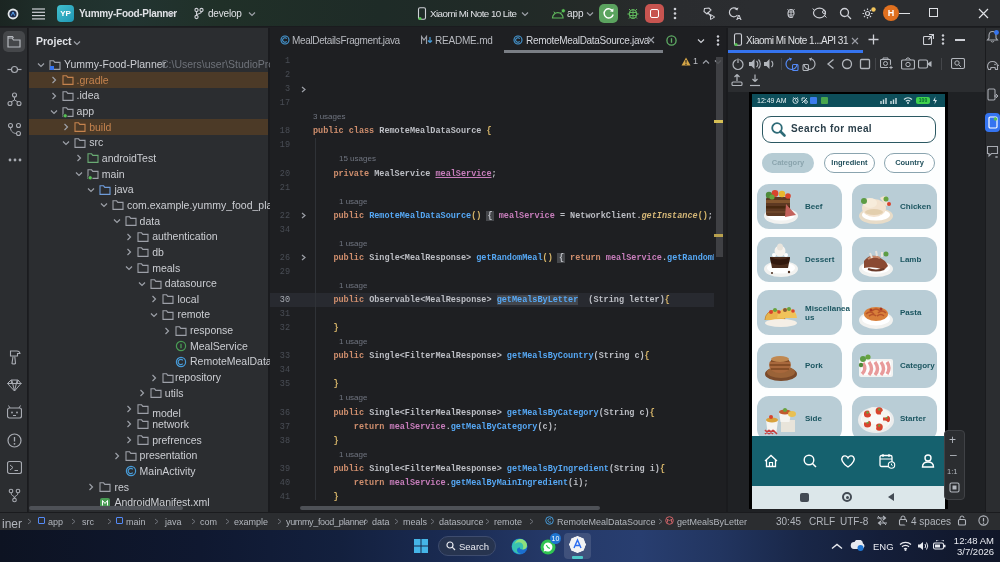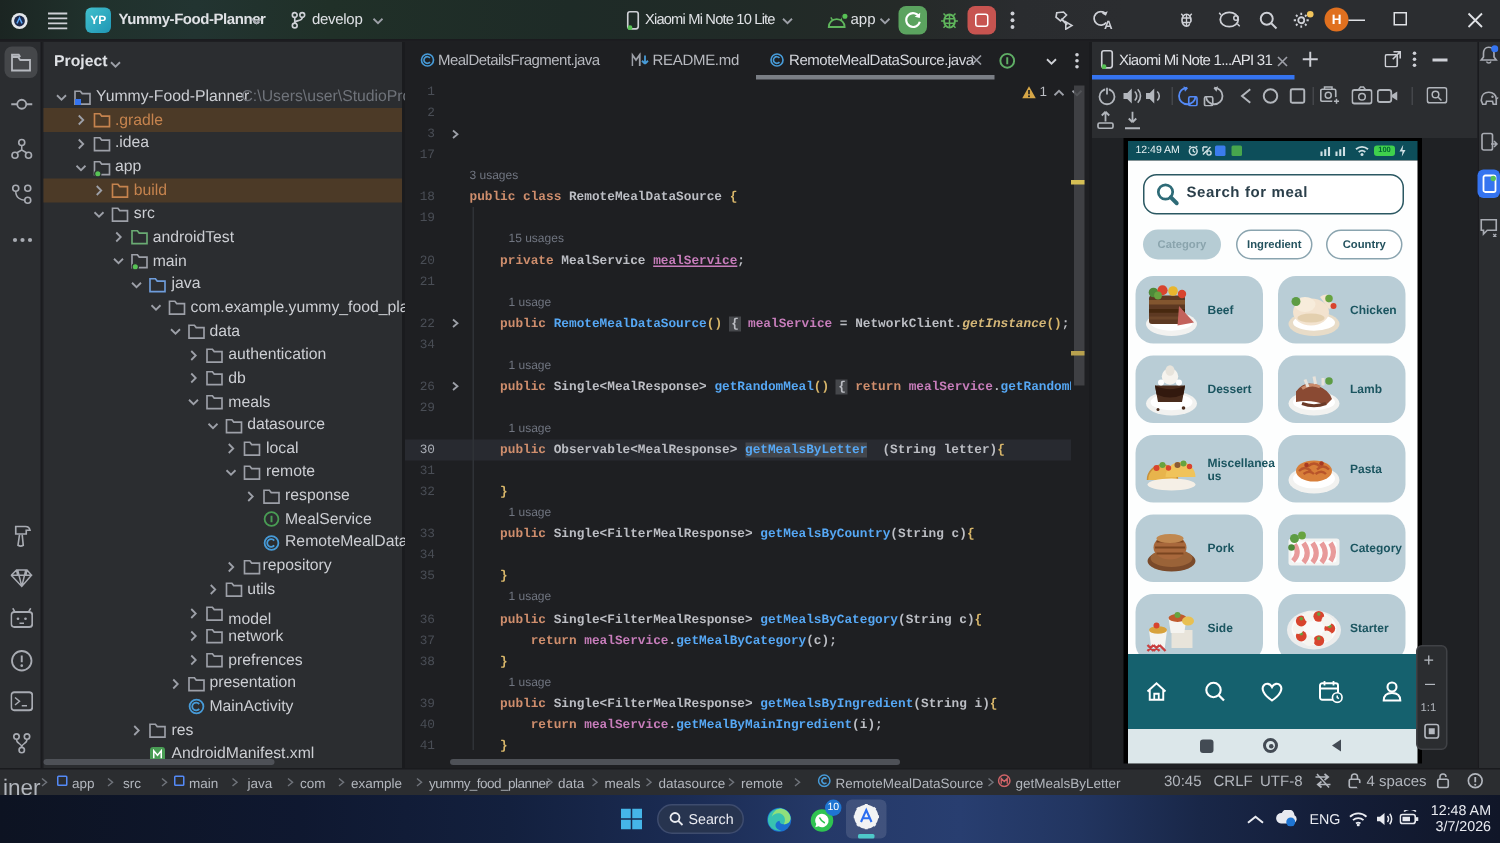--- a/index.html
+++ b/index.html
@@ -1106,21 +1106,21 @@
         <circle cx="7.5" cy="3" r="1.8" fill="#57c255"></circle>
       </svg>
     </div>
 <div class="a" style="left:986px;top:145px">
       <svg width="13" height="13" viewBox="0 0 13 13" style="">
         <path d="M1.5 1.5 h10 v7 h-6 l-2.5 2.5 v-2.5 h-1.5 z" fill="none" stroke="#a8abb2" stroke-width="1.1"></path>
         <path d="M9.5 11 l2 2 M11.5 11 l-2 2" stroke="#a8abb2"></path>
       </svg>
     </div>
 <div class="a" style="left:0;top:512px;width:1000px;height:18px;background:#2b2d30;border-top:1px solid #1a1b1e"></div>
-<div class="a" style="left:2px;top:516.5px;font-size:15px;color:#b2b6bd;white-space:nowrap">iner</div>
+<div class="a" style="left:2px;top:516.5px;font-size:12px;color:#b2b6bd;white-space:nowrap">iner</div>
 <div class="a" style="left:27px;top:518px">
       <svg width="5" height="7" viewBox="0 0 5 7" style="">
         <polyline points="1,1 4,3.5 1,6" stroke="#6f737a" stroke-width="1" fill="none"></polyline>
       </svg>
     </div>
 <div class="a" style="left:38px;top:517px;width:7px;height:7px;border:1.4px solid #548af7;border-radius:1px"></div>
 <div class="a" style="left:48px;top:516.5px;font-size:9px;color:#b2b6bd;white-space:nowrap">app</div>
 <div class="a" style="left:71px;top:518px">
       <svg width="5" height="7" viewBox="0 0 5 7" style="">
         <polyline points="1,1 4,3.5 1,6" stroke="#6f737a" stroke-width="1" fill="none"></polyline>

